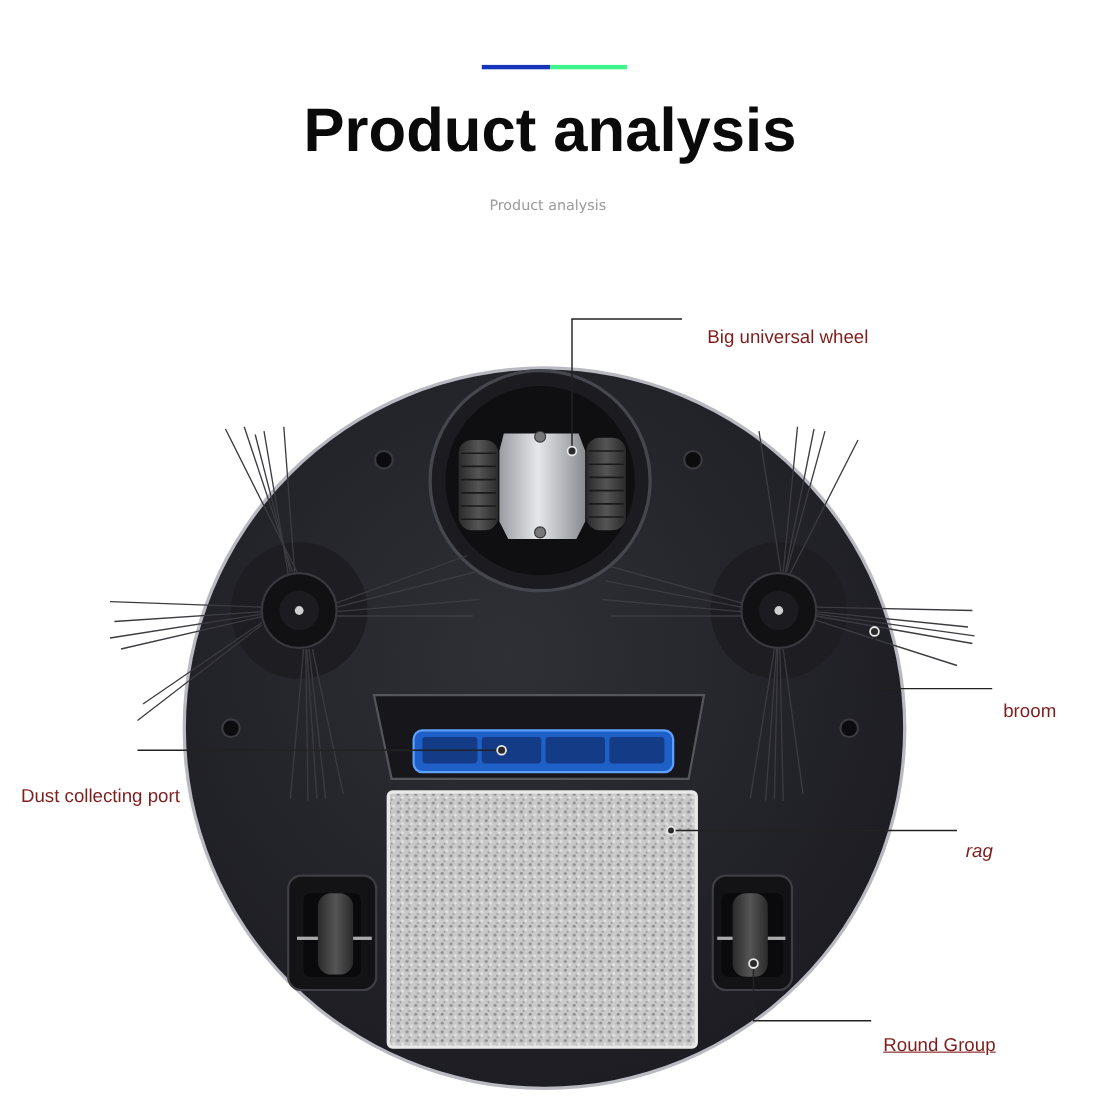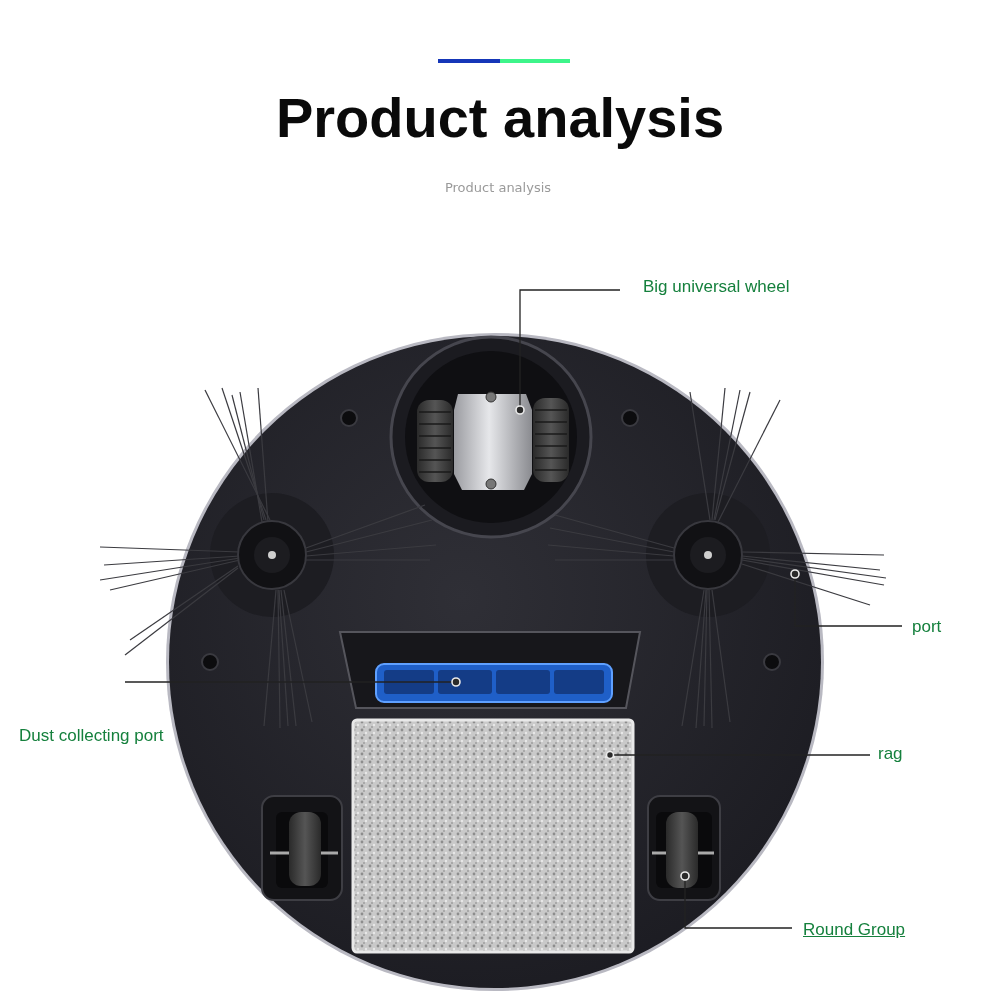--- a/index.html
+++ b/index.html
@@ -3,25 +3,25 @@
 <meta charset="utf-8">
 <style>
   html, body { margin: 0; padding: 0; background: #ffffff; }
   body { width: 1000px; height: 1000px; position: relative; overflow: hidden; font-family: "Liberation Sans", sans-serif; }
   .accent-line { position: absolute; top: 59px; height: 4px; }
   .accent-blue { left: 438px; width: 62px; }
   .accent-green { left: 500px; width: 70px; }
   .title { position: absolute; top: 84px; left: 0; width: 1000px; text-align: center; font-size: 56px; font-weight: bold; color: #0a0a0a; letter-spacing: 0px; line-height: 68px; }
   .subtitle { position: absolute; top: 180px; left: 0; width: 996px; text-align: center; font-size: 13px; color: #9a9a9a; font-family: "DejaVu Sans", sans-serif; }
   .product { position: absolute; left: 0; top: 0; }
-  .label { position: absolute; font-size: 17px; color: #15803d; line-height: 30px; white-space: nowrap; }
+  .label { position: absolute; font-size: 17px; color: #7f1d1d; line-height: 30px; white-space: nowrap; margin-top: 20px; }
   .lbl-wheel { left: 643px; top: 272px; }
   .lbl-broom { left: 912px; top: 612px; }
-  .lbl-dust { left: 19px; top: 721px; width: 150px; white-space: normal; }
-  .lbl-rag { left: 878px; top: 739px; }
+  .lbl-dust { left: 19px; top: 689px; width: 150px; white-space: normal; }
+  .lbl-rag { left: 878px; top: 739px; font-style: italic; }
   .lbl-round { left: 803px; top: 915px; text-decoration: underline; }
 </style>
 </head>
 <body>
 
 <div class="accent-line accent-blue" style="background:#1536b8"></div>
 <div class="accent-line accent-green" style="background:#3df58a"></div>
 
 <div class="title">Product analysis</div>
 <div class="subtitle">Product analysis</div>
@@ -181,16 +181,16 @@
   <g fill="#2a2a2a" stroke="#eaeaea" stroke-width="1.6">
     <circle cx="520" cy="410" r="4"></circle>
     <circle cx="795" cy="574" r="4"></circle>
     <circle cx="456" cy="682" r="4"></circle>
     <circle cx="610" cy="755" r="3.5"></circle>
     <circle cx="685" cy="876" r="4"></circle>
   </g>
 </svg>
 
 <div class="label lbl-wheel">Big universal wheel</div>
-<div class="label lbl-broom">port</div>
+<div class="label lbl-broom">broom</div>
 <div class="label lbl-dust">Dust collecting port</div>
 <div class="label lbl-rag">rag</div>
 <div class="label lbl-round">Round Group</div>
 
 </body></html>

